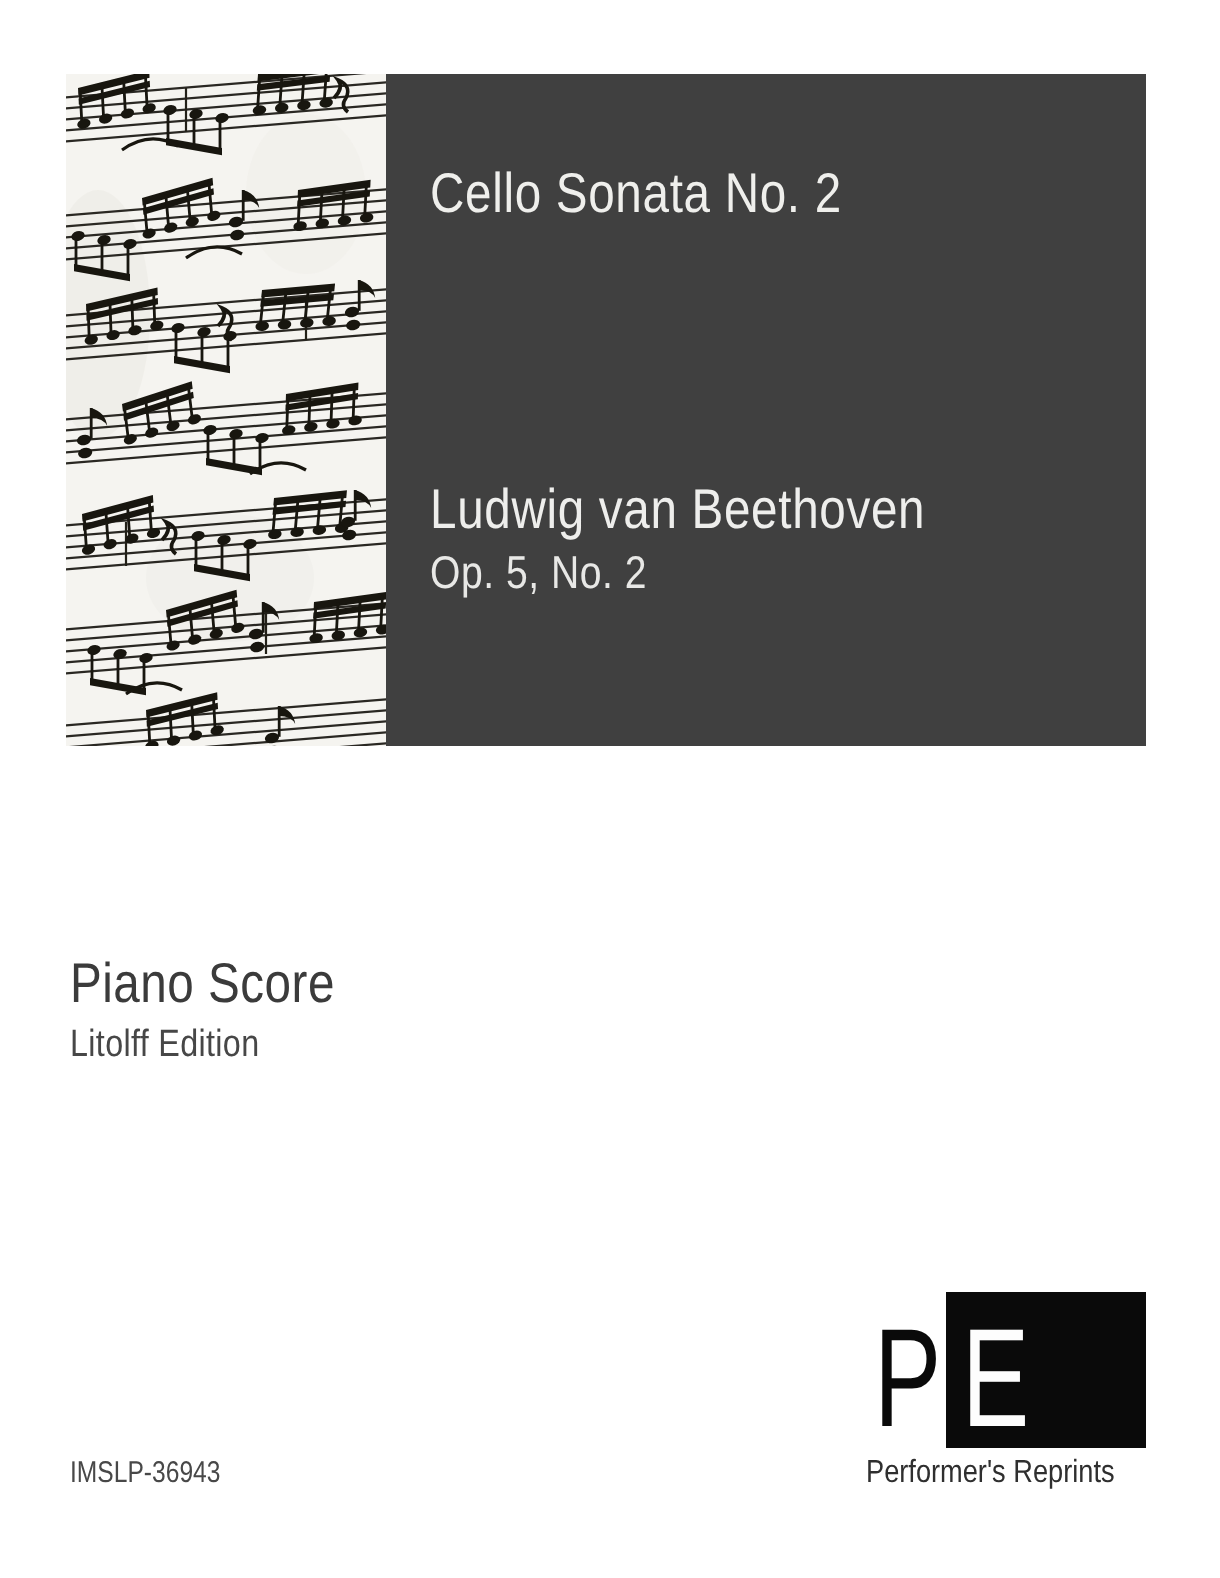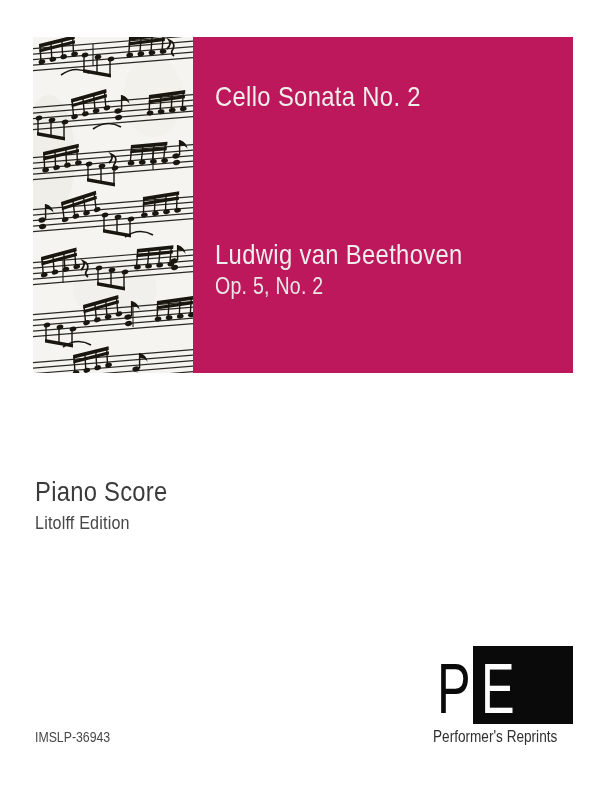--- a/index.html
+++ b/index.html
@@ -7,21 +7,21 @@
     position: relative;
     width: 610px; height: 789px;
     background: #ffffff;
     font-family: "Liberation Sans", sans-serif;
     overflow: hidden;
   }
   .banner {
     position: absolute;
     left: 33px; top: 37px;
     width: 540px; height: 336px;
-    background: #be185d;
+    background: #404040;
   }
   .music-strip {
     position: absolute;
     left: 0; top: 0;
     width: 160px; height: 336px;
     display: block;
   }
   .txt { position: absolute; white-space: nowrap; line-height: 1; }
   .narrow { transform: scaleX(.85); transform-origin: 0 0; }
   .work-title {

